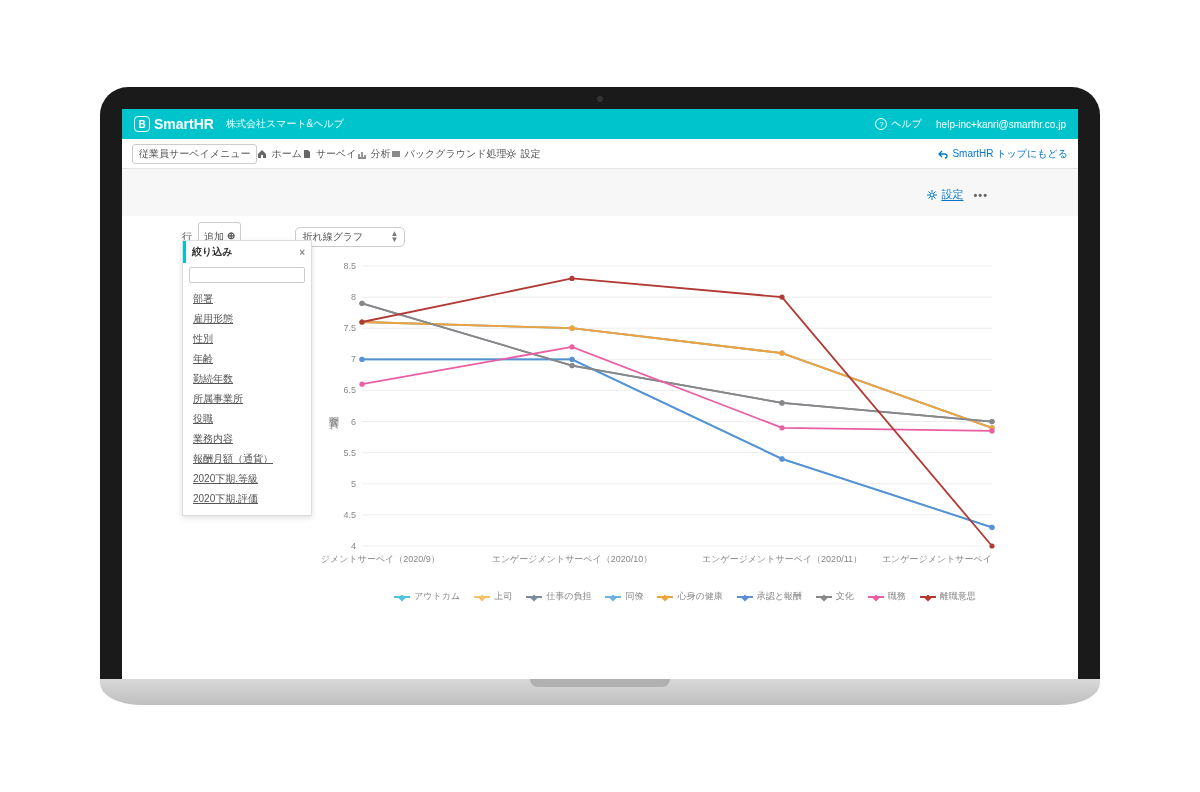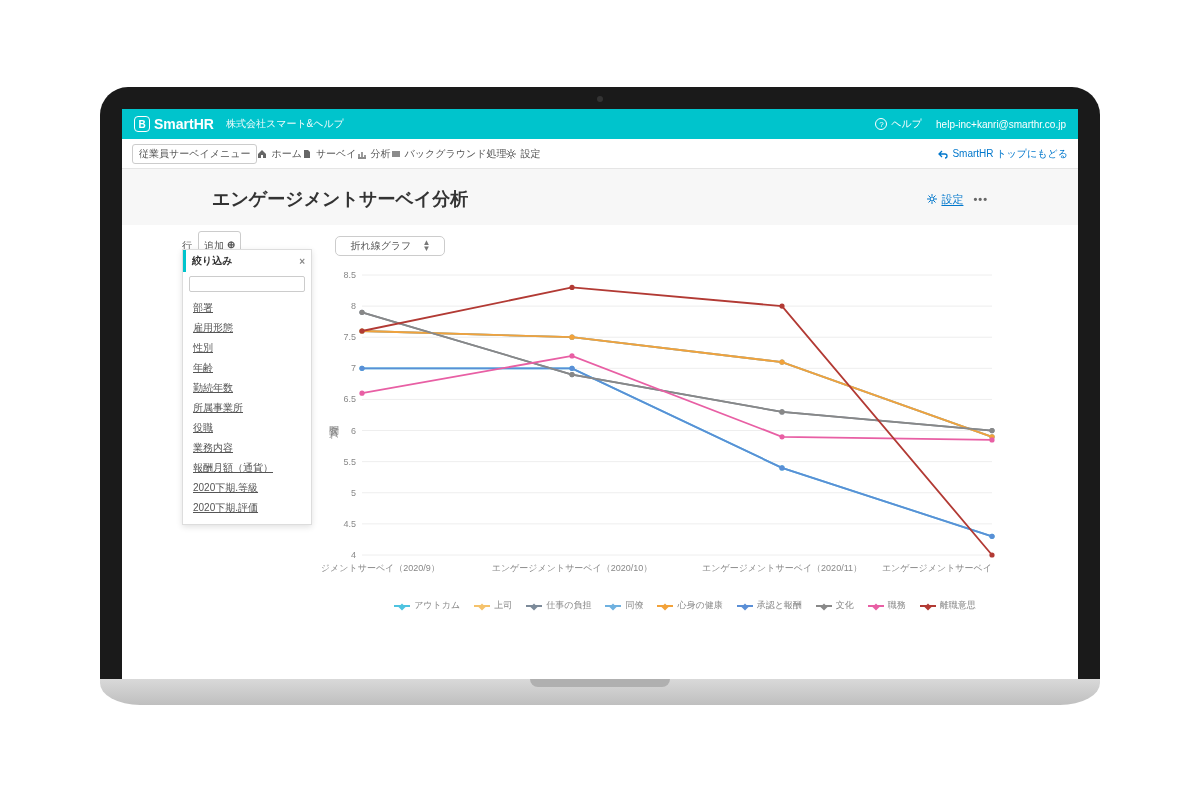--- a/index.html
+++ b/index.html
@@ -108,23 +108,23 @@
   .controls-row {
     display:flex; align-items:center; gap:6px;
     font-size:10px; color:#555;
     margin-bottom:4px;
   }
   .add-btn {
     border:1px solid #ccc; border-radius:3px; padding:7px 5px;
     display:inline-flex; align-items:flex-start; gap:3px; background:#fff;
   }
   .chart-type-select {
-    margin-left: 88px;
+    margin-left: 48px;
     border:1px solid #ccc; border-radius:5px;
-    padding: 2px 14px; width:110px;
+    padding: 2px 6px; width:110px;
     display:flex; justify-content:space-between; align-items:center;
     background:#fff;
   }
   .updown { font-size:8px; line-height:6px; color:#777;}
 
   
   .filter-pop {
     position:absolute;
     left: 60px; top: 24px;
     width: 130px;
@@ -237,21 +237,20 @@
         </span>
         <span class="nav-right">
           <svg class="ico" viewBox="0 0 10 10">
               <path d="M4 2 1 5 4 8 M1 5 H7 A2 2 0 0 1 7 9" fill="none" stroke="#0077cc" stroke-width="1.3"></path>
             </svg>
           <span>SmartHR トップにもどる</span>
         </span>
       </div>
 
       <div class="pagehead">
-        <div class="page-title">エンゲージメントサーベイ分析</div>
         <div class="pagehead-right">
           <span class="gear-link">
             <svg class="ico" viewBox="0 0 10 10">
                 <circle cx="5" cy="5" r="2" fill="none" stroke="#0077cc" stroke-width="1.2"></circle>
                 <path d="M5 0 V2 M5 8 V10 M0 5 H2 M8 5 H10 M1.5 1.5 L3 3 M7 7 L8.5 8.5 M8.5 1.5 L7 3 M3 7 L1.5 8.5" stroke="#0077cc" stroke-width="1"></path>
               </svg>
             <span>設定</span>
           </span>
           <span class="dots">•••</span>
         </div>

